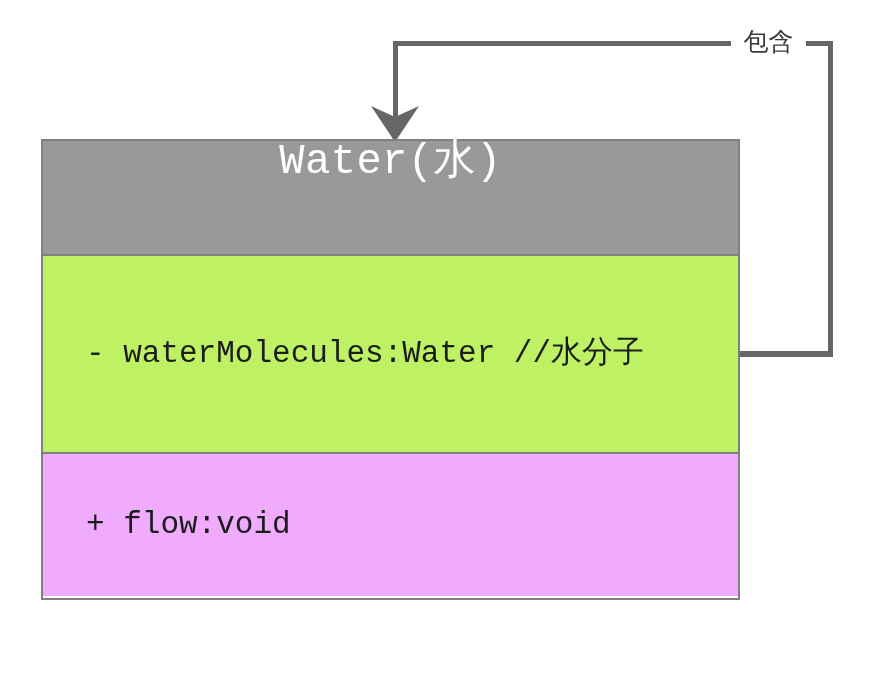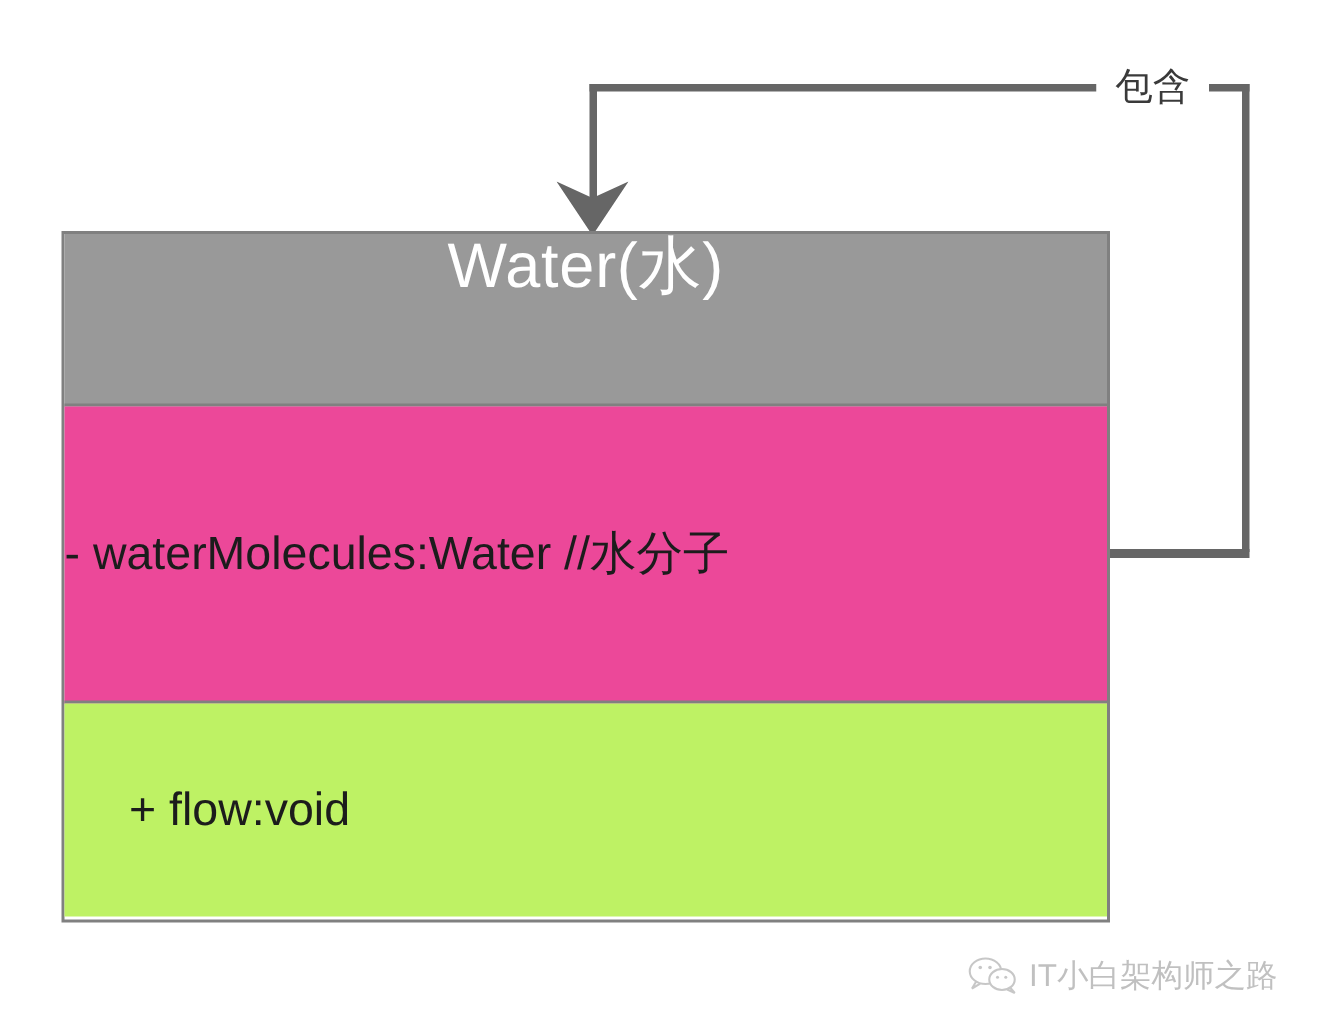--- a/index.html
+++ b/index.html
@@ -11,23 +11,24 @@
     width: 890px;
     height: 678px;
     position: relative;
     overflow: hidden;
     font-family: "Liberation Sans", "DejaVu Sans", sans-serif;
   }
 
   #canvas {
     position: absolute;
     left: 0;
-    top: 15px;
+    top: 0;
     width: 890px;
     height: 552px;
+    font-family: Liberation Mono, monospace;
   }
 
   
   .uml-class {
     position: absolute;
     left: 41px;
     top: 139px;
     width: 699px;
     height: 461px;
     box-sizing: border-box;
@@ -48,30 +49,31 @@
     color: #ffffff;
     font-size: 42px;
     line-height: 1;
     letter-spacing: 0.5px;
     white-space: nowrap;
   }
 
   .uml-attributes {
     height: 198px;
     box-sizing: border-box;
-    background: #ec4899;
+    background: #bef264;
     border-bottom: 2px solid #808080;
     display: flex;
     align-items: center;
+    padding-left: 43px;
   }
 
   .uml-methods {
     height: 142px;
     box-sizing: border-box;
-    background: #bef264;
+    background: #f0abfc;
     display: flex;
     align-items: center;
     padding-left: 43px;
   }
 
   .member-text {
     color: #1c1c1c;
     font-size: 31px;
     line-height: 1.1;
     white-space: nowrap;
@@ -190,27 +192,14 @@
     <div class="uml-attributes">
       <div class="member-text">- waterMolecules:Water //水分子</div>
     </div>
 
     <div class="uml-methods">
       <div class="member-text">+ flow:void</div>
     </div>
 
   </div>
 
-  <div class="watermark">
-    <svg class="watermark-icon" viewBox="0 0 34 26">
-      <ellipse cx="12" cy="10.5" rx="10.5" ry="8.5" fill="none" stroke="#9b9b9b" stroke-width="1.4"></ellipse>
-      <path d="M6 17 L3 22 L8.5 18.8" fill="none" stroke="#9b9b9b" stroke-width="1.4"></path>
-      <circle cx="8.5" cy="8" r="1.2" fill="#9b9b9b"></circle>
-      <circle cx="15" cy="8" r="1.2" fill="#9b9b9b"></circle>
-      <ellipse cx="23" cy="16" rx="8.5" ry="7" fill="#ffffff" stroke="#9b9b9b" stroke-width="1.4"></ellipse>
-      <path d="M28.5 21.5 L31.5 25 L26.5 22.7" fill="none" stroke="#9b9b9b" stroke-width="1.4"></path>
-      <circle cx="20" cy="14.5" r="1" fill="#9b9b9b"></circle>
-      <circle cx="25.5" cy="14.5" r="1" fill="#9b9b9b"></circle>
-    </svg>
-    <div class="watermark-text">IT小白架构师之路</div>
-  </div>
 
 </div>
 
 </body></html>

